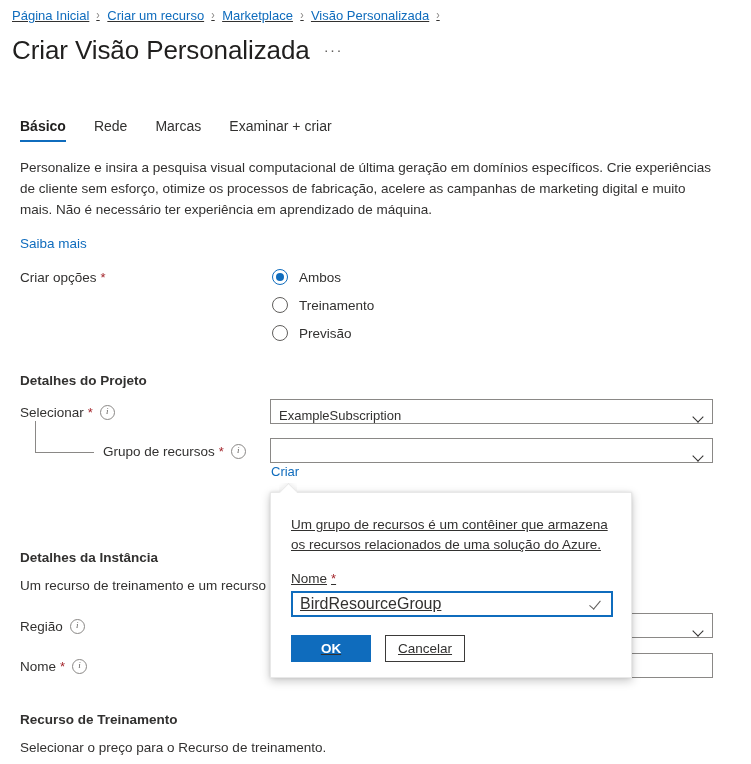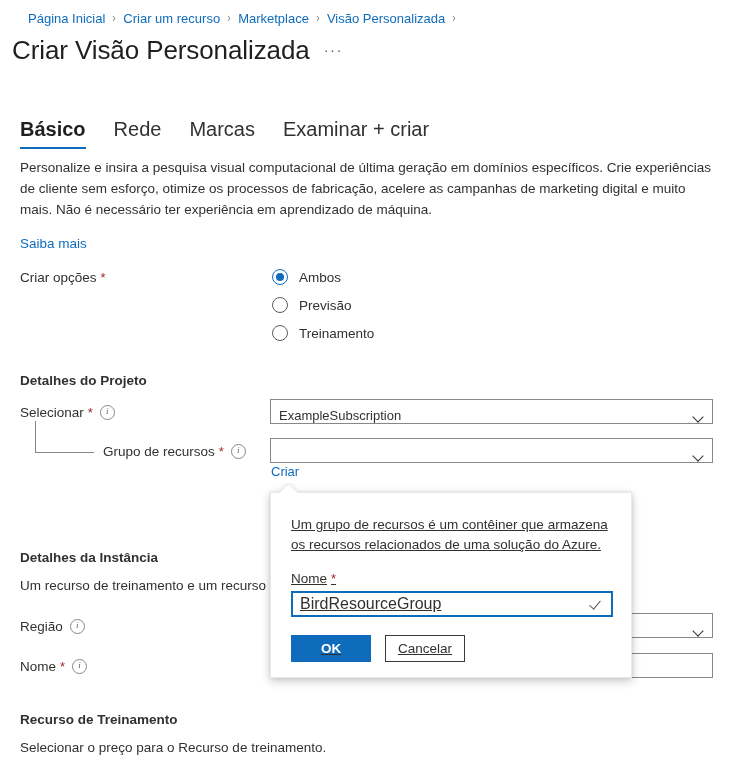--- a/index.html
+++ b/index.html
@@ -14,27 +14,28 @@
     font-family: "Liberation Sans", "DejaVu Sans", sans-serif;
     color: #323130;
     overflow: hidden;
     position: relative;
     -webkit-font-smoothing: antialiased;
   }
 
   
   .breadcrumb {
     position: absolute;
-    left: 28px;
+    left: 12px;
     top: 8px;
     height: 20px;
     display: flex;
-    align-items: center;
+    align-items: flex-start;
     font-size: 13px;
     white-space: nowrap;
+    text-decoration: underline;
   }
   .crumb {
     color: #0f6cbd;
     cursor: pointer;
   }
   .crumb-sep {
     color: #8a8886;
     margin: 0 7px;
     font-size: 12px;
     transform: scaleX(0.85);
@@ -66,21 +67,21 @@
     top: -4px;
   }
 
   
   .tabs {
     position: absolute;
     left: 20px;
     top: 118px;
     display: flex;
     align-items: flex-start;
-    font-size: 20px;
+    font-size: 14px;
   }
   .tab {
     padding: 0 0 8px 0;
     margin-right: 28px;
     color: #323130;
     cursor: pointer;
     position: relative;
     white-space: nowrap;
   }
   .tab.active {
@@ -415,25 +416,25 @@
   </span>
 </div>
 
 <div class="radio-group">
   <div class="radio-item selected">
     <span class="radio-circle"></span>
     <span>Ambos</span>
   </div>
   <div class="radio-item">
     <span class="radio-circle"></span>
-    <span>Previsão</span>
+    <span>Treinamento</span>
   </div>
   <div class="radio-item">
     <span class="radio-circle"></span>
-    <span>Treinamento</span>
+    <span>Previsão</span>
   </div>
 </div>
 
 <div class="section-head" style="left:20px; top:373px;">Detalhes do Projeto</div>
 
 <div class="field-row" style="left:20px; top:405px;">
   <span class="field-label">
     <span>Selecionar</span>
     <span class="req">*</span>
     <span class="info-icon"></span>

